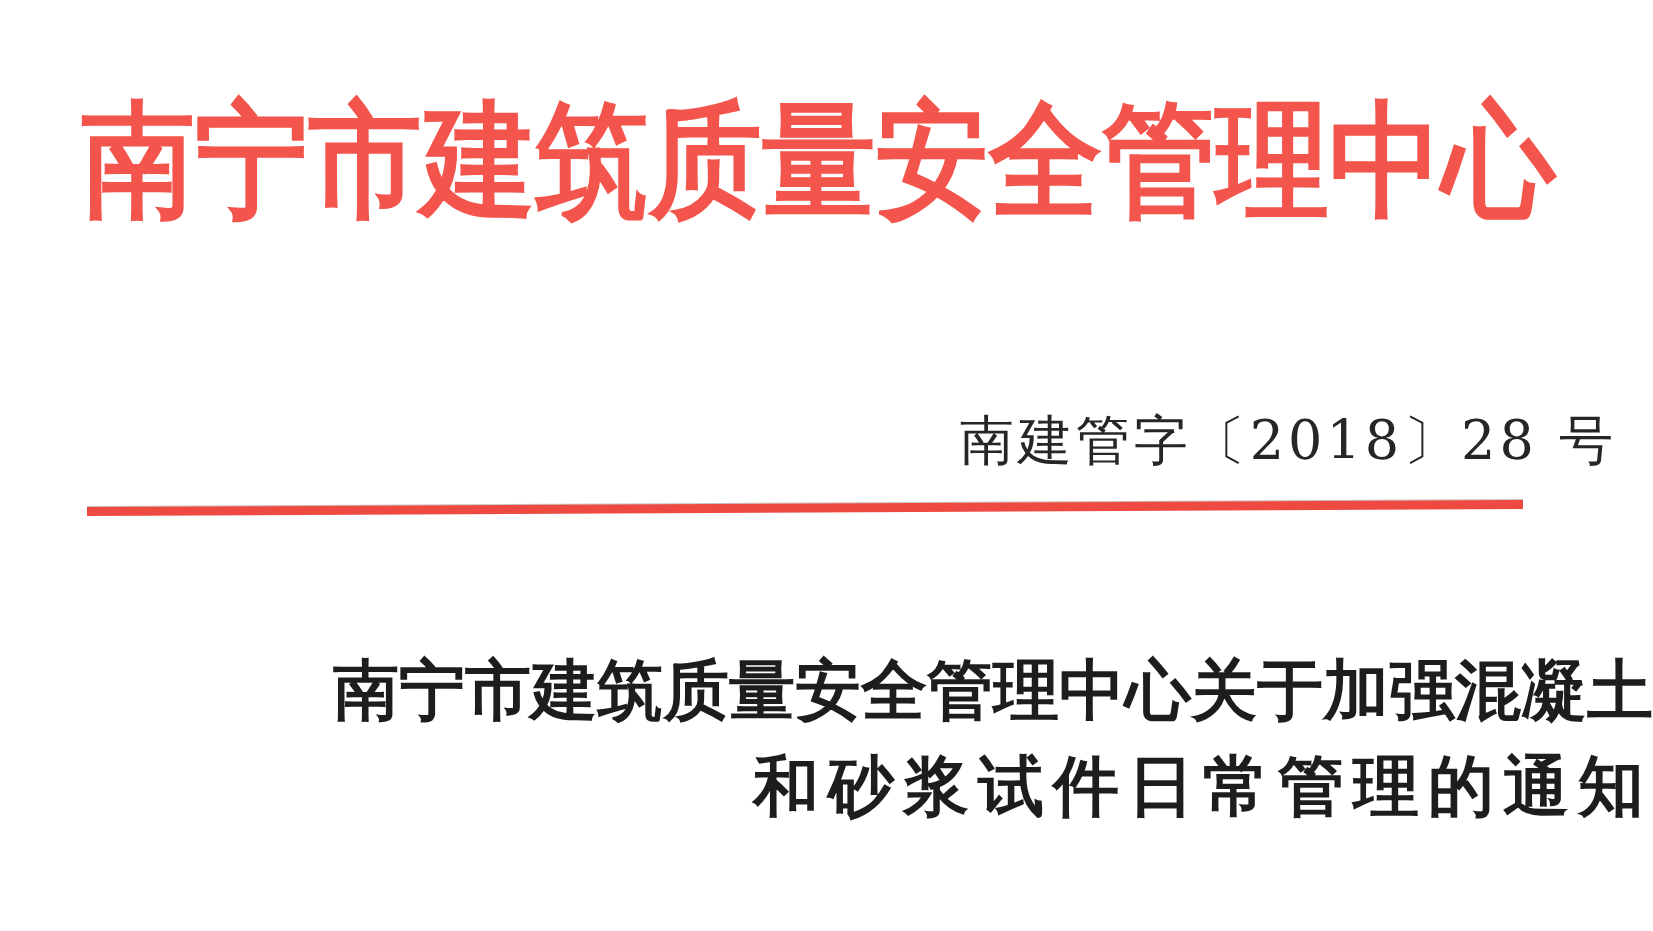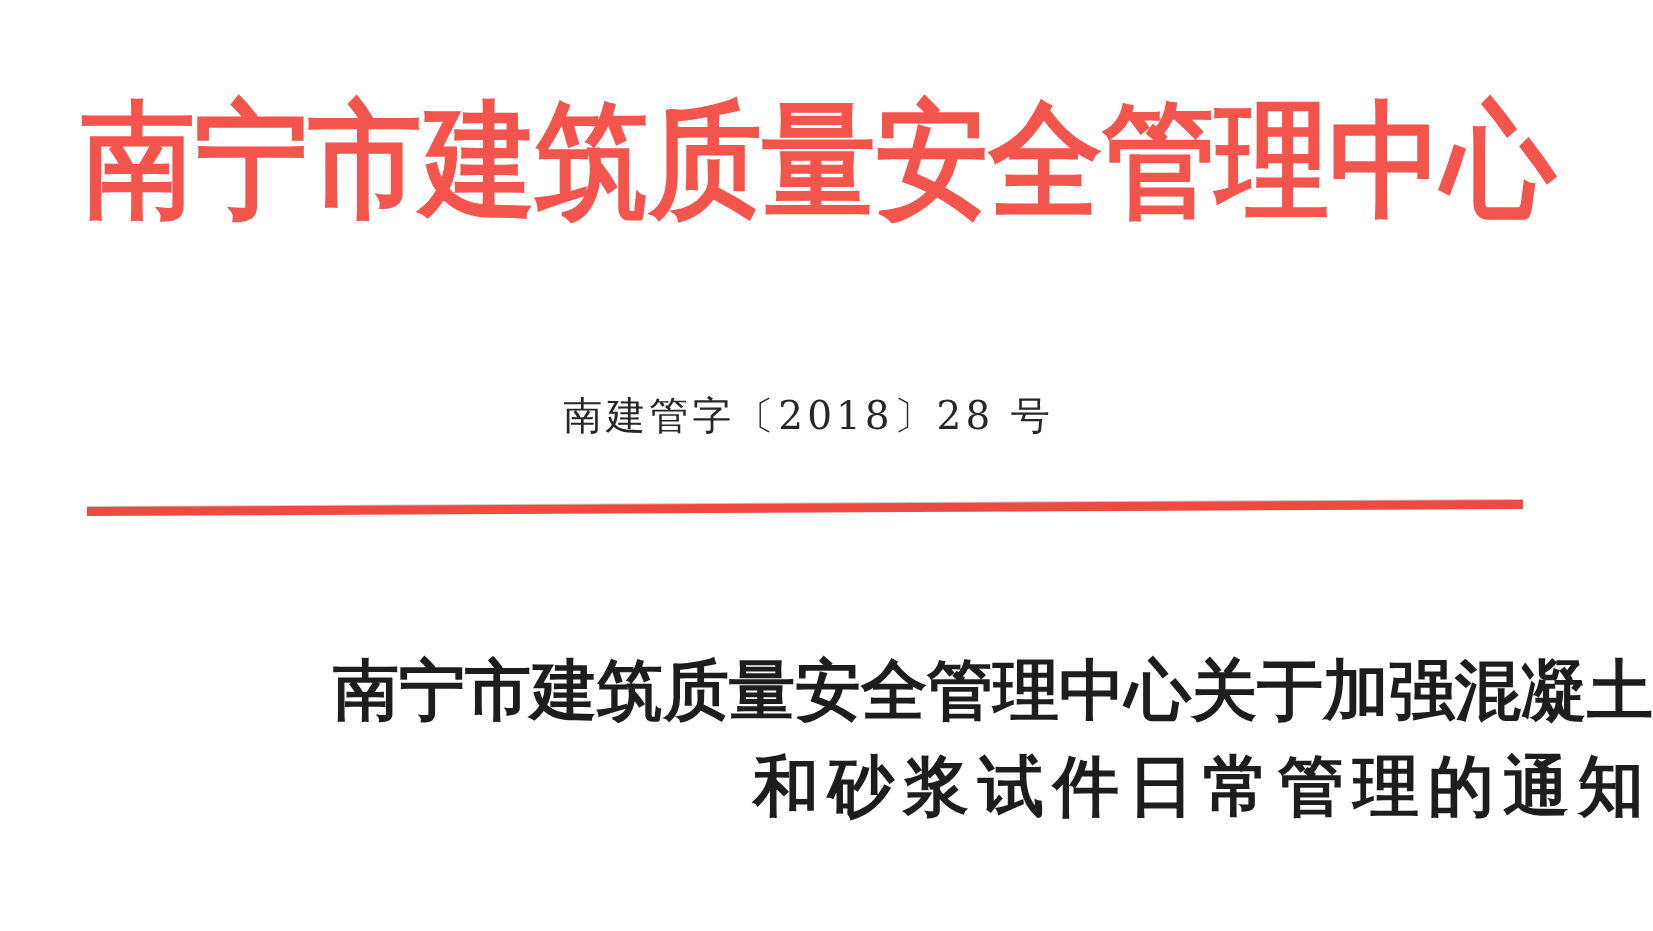--- a/index.html
+++ b/index.html
@@ -23,23 +23,23 @@
     font-weight: bold;
     line-height: 1.08;
     white-space: nowrap;
     transform: scaleX(0.9);
     transform-origin: 50% 50%;
     color: #f3544c;
   }
   
   .refnum {
     position: absolute;
-    left: 0; right: 36px; top: 389px;
-    text-align: center;
-    font-size: 39px;
+    left: 0; right: 36px; top: 405px;
+    text-align: right;
+    font-size: 54px;
     letter-spacing: 4px;
     color: #262626;
     white-space: nowrap;
   }
   
   .rule {
     position: absolute;
     left: 87px; top: 507px;
     width: 1436px; height: 9px;
     background: #ee4a42;

